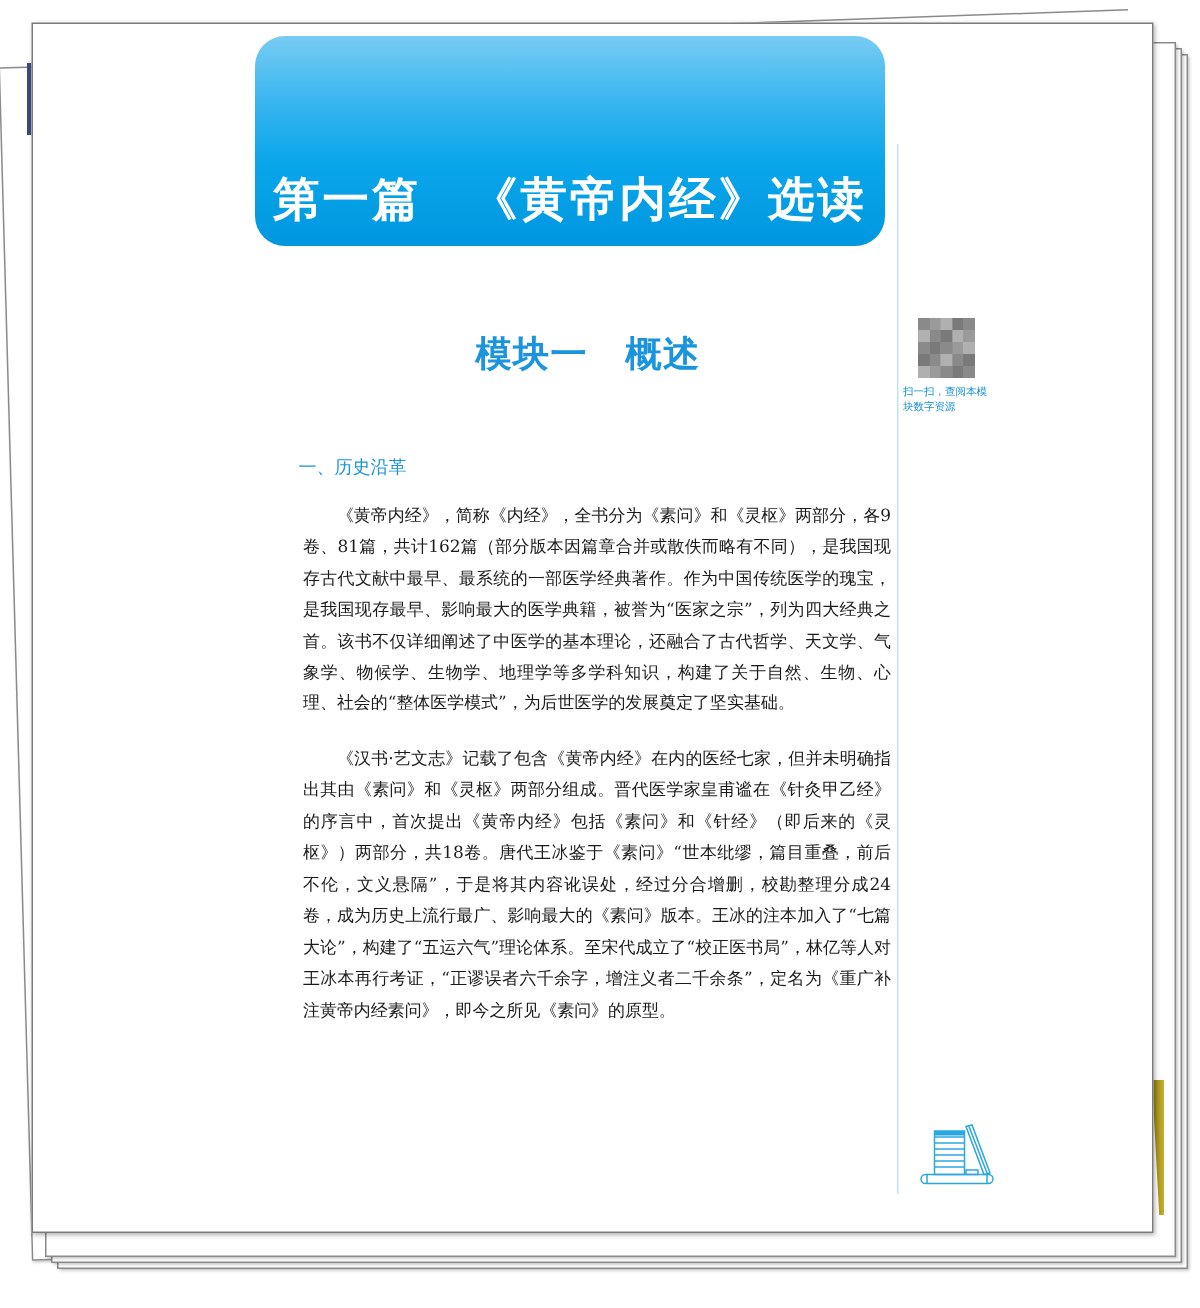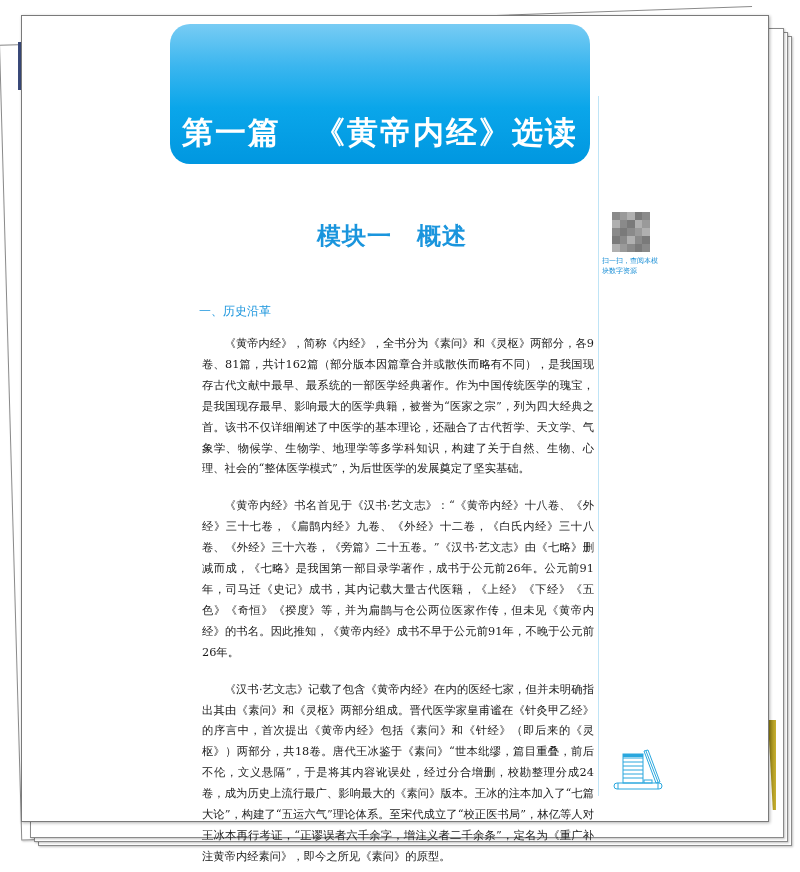--- a/index.html
+++ b/index.html
@@ -117,21 +117,20 @@
       <span></span>
   </div>
   <div class="qr-caption">扫一扫，查阅本模块数字资源</div>
 
   <div class="module-title">模块一　概述</div>
 
   <div class="section-head">一、历史沿革</div>
 
   <div class="body-text">
     <p>《黄帝内经》，简称《内经》，全书分为《素问》和《灵枢》两部分，各9卷、81篇，共计162篇（部分版本因篇章合并或散佚而略有不同），是我国现存古代文献中最早、最系统的一部医学经典著作。作为中国传统医学的瑰宝，是我国现存最早、影响最大的医学典籍，被誉为“医家之宗”，列为四大经典之首。该书不仅详细阐述了中医学的基本理论，还融合了古代哲学、天文学、气象学、物候学、生物学、地理学等多学科知识，构建了关于自然、生物、心理、社会的“整体医学模式”，为后世医学的发展奠定了坚实基础。</p>
-    <p>《黄帝内经》书名首见于《汉书·艺文志》：“《黄帝内经》十八卷、《外经》三十七卷，《扁鹊内经》九卷、《外经》十二卷，《白氏内经》三十八卷、《外经》三十六卷，《旁篇》二十五卷。”《汉书·艺文志》由《七略》删减而成，《七略》是我国第一部目录学著作，成书于公元前26年。公元前91年，司马迁《史记》成书，其内记载大量古代医籍，《上经》《下经》《五色》《奇恒》《揆度》等，并为扁鹊与仓公两位医家作传，但未见《黄帝内经》的书名。因此推知，《黄帝内经》成书不早于公元前91年，不晚于公元前26年。</p>
     <p>《汉书·艺文志》记载了包含《黄帝内经》在内的医经七家，但并未明确指出其由《素问》和《灵枢》两部分组成。晋代医学家皇甫谧在《针灸甲乙经》的序言中，首次提出《黄帝内经》包括《素问》和《针经》（即后来的《灵枢》）两部分，共18卷。唐代王冰鉴于《素问》“世本纰缪，篇目重叠，前后不伦，文义悬隔”，于是将其内容讹误处，经过分合增删，校勘整理分成24卷，成为历史上流行最广、影响最大的《素问》版本。王冰的注本加入了“七篇大论”，构建了“五运六气”理论体系。至宋代成立了“校正医书局”，林亿等人对王冰本再行考证，“正谬误者六千余字，增注义者二千余条”，定名为《重广补注黄帝内经素问》，即今之所见《素问》的原型。</p>
 
   </div>
 
   <svg class="book-icon" viewBox="0 0 56 42">
     <g fill="none" stroke="#2aa7de" stroke-width="1">
       <rect x="4" y="34" width="48" height="6" rx="3"></rect>
       <line x1="8" y1="34" x2="8" y2="40"></line>
       <line x1="48" y1="34" x2="48" y2="40"></line>
       <rect x="13" y="5" width="20" height="29"></rect>

